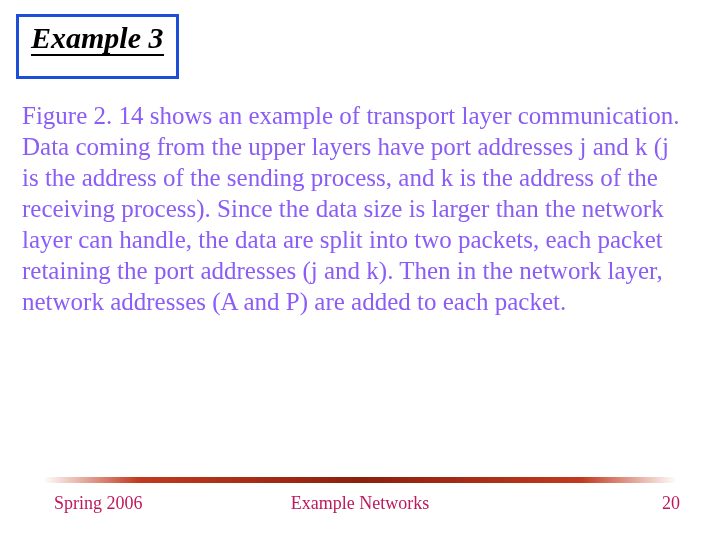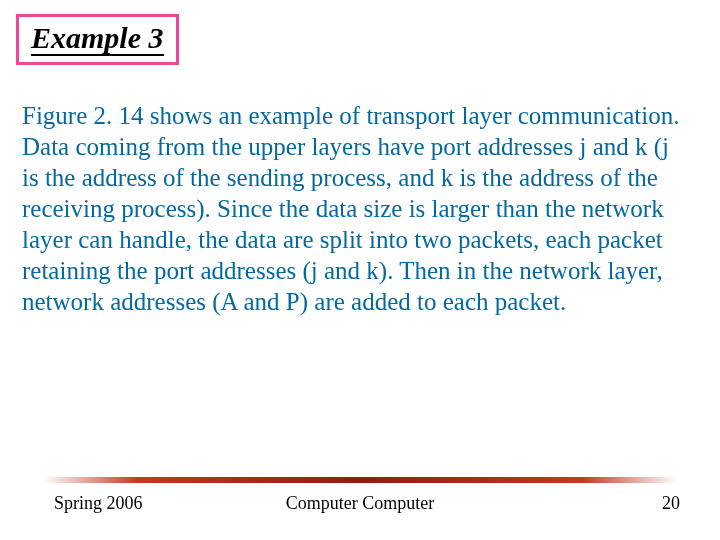--- a/index.html
+++ b/index.html
@@ -8,40 +8,40 @@
       height: 540px;
       background: #ffffff;
       font-family: "Times New Roman", Times, serif;
       position: relative;
       overflow: hidden;
     }
     .title-box {
       position: absolute;
       top: 14px;
       left: 16px;
-      border: 3px solid #ec4899;
-      padding: 4px 12px 6px 12px;
+      border: 3px solid #1d4ed8;
+      padding: 4px 12px 20px 12px;
       background: #fff;
     }
     .title-text {
       font-style: italic;
       font-weight: bold;
       font-size: 30px;
       color: #000;
       border-bottom: 2px solid #000;
       line-height: 1.15;
     }
     .body-text {
       position: absolute;
       top: 100px;
       left: 22px;
       right: 30px;
       font-size: 25px;
       line-height: 1.24;
-      color: #0369a1;
+      color: #8b5cf6;
     }
     .footer {
       position: absolute;
       bottom: 26px;
       left: 0;
       width: 100%;
     }
     .footer-bar {
       height: 6px;
       width: 88%;
@@ -53,21 +53,21 @@
         #c13a1e 85%,
         rgba(255,255,255,0) 100%);
       border-radius: 3px;
     }
     .footer-row {
       display: flex;
       justify-content: space-between;
       align-items: baseline;
       padding: 0 40px 0 54px;
       font-size: 18px;
-      color: #000000;
+      color: #be185d;
     }
     .footer-left { }
     .footer-center {
       position: absolute;
       left: 50%;
       transform: translateX(-50%);
     }
     .footer-right { }
   </style>
 </head>
@@ -76,16 +76,16 @@
 <div class="title-box">
   <span class="title-text">Example 3</span>
 </div>
 
 <div class="body-text">Figure 2. 14 shows an example of transport layer communication. Data coming from the upper layers have port addresses j and k (j is the address of the sending process, and k is the address of the receiving process). Since the data size is larger than the network layer can handle, the data are split into two packets, each packet retaining the port addresses (j and k). Then in the network layer, network addresses (A and P) are added to each packet.</div>
 
 <div class="footer">
   <div class="footer-bar"></div>
   <div class="footer-row">
     <span class="footer-left">Spring 2006</span>
-    <span class="footer-center">Computer Computer</span>
+    <span class="footer-center">Example Networks</span>
     <span class="footer-right">20</span>
   </div>
 </div>
 
 </body></html>

